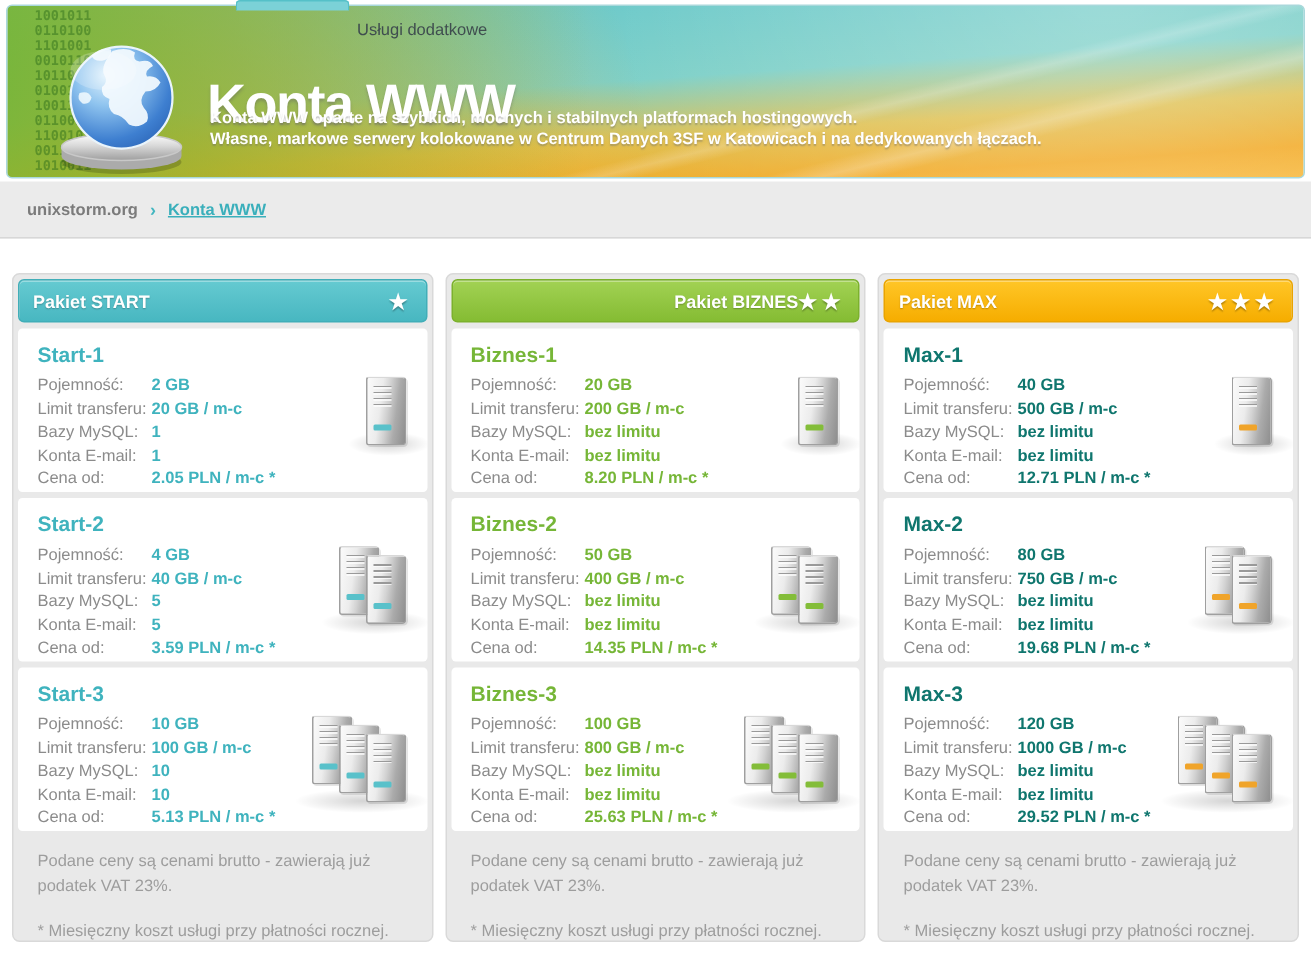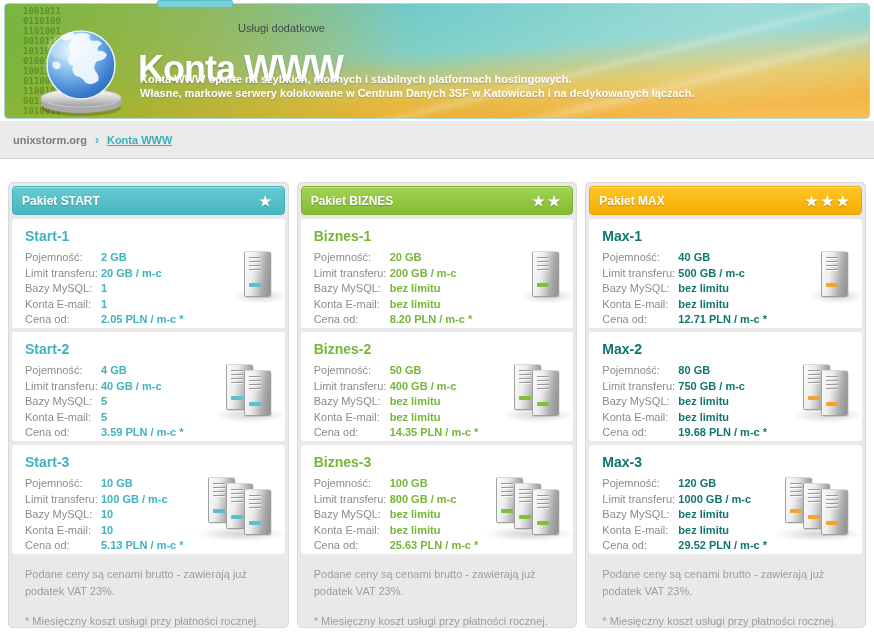--- a/index.html
+++ b/index.html
@@ -35,59 +35,59 @@
     color:rgba(40,104,24,0.45); font-family:"DejaVu Sans Mono", monospace;
     font-size:9px; line-height:10px; font-weight:bold; white-space:pre-line; z-index:1;
   }
   .globe { position:absolute; left:26px; top:18px; z-index:2; }
   .top-tab {
     position:absolute; left:157px; top:0; width:76px; height:7px; z-index:4;
     background:#7bd1d7; border:1px solid #55c0c8; border-bottom:none;
     border-radius:3px 3px 0 0;
   }
   .nav-tab-label {
-    position:absolute; left:233px; top:18px; z-index:3;
+    position:absolute; left:233px; top:10px; z-index:3;
     font-size:11px; color:#3f4d4f; cursor:pointer;
   }
   .page-title {
     position:absolute; left:133px; top:20px; z-index:3;
     font-size:36px; font-weight:bold; color:#fff; letter-spacing:-1px;
     text-shadow:0 2px 2px rgba(96,96,96,0.38);
   }
   .page-sub {
     position:absolute; left:135px; top:68px; z-index:3;
     font-size:11px; font-weight:bold; color:#fff; line-height:14px;
     text-shadow:0 1px 1px rgba(110,110,110,0.45);
   }
 
   
   .breadcrumb {
     position:absolute; left:0; top:121px; width:874px; height:38px;
     background:#ebebeb; border-bottom:1px solid #d7d7d7;
-    display:flex; align-items:center; gap:8px; padding-left:13px;
+    display:flex; align-items:center; gap:8px; padding-left:18px;
     font-size:11px; font-weight:bold; color:#7b7b7b;
   }
   .crumb-sep { color:#43b6c0; font-size:12px; }
   .crumb-link { color:#3aafbb; text-decoration:underline; cursor:pointer; }
 
   
   .cards { position:absolute; left:8px; top:182px; width:858px; display:flex; gap:8px; }
   .card {
     flex:1; height:446px; background:#e9e9e9;
     border:1px solid #d9d9d9; border-radius:5px; padding:3px;
   }
   .card-head {
     height:29px; border-radius:4px; margin-bottom:4px; padding:8px 9px;
     display:flex; align-items:center; justify-content:space-between;
     color:#fff; font-size:12px; font-weight:bold;
     text-shadow:0 1px 1px rgba(0,0,0,0.25);
     box-shadow: inset 0 1px 0 rgba(255,255,255,0.35);
   }
   .card-start  .card-head { background:linear-gradient(#65cad1,#48b7c1); border:1px solid #41aeb8; }
-  .card-biznes .card-head { background:linear-gradient(#a2d254,#85bc33); border:1px solid #7cb12d; }
+  .card-biznes .card-head { background:linear-gradient(#a2d254,#85bc33); border:1px solid #7cb12d;justify-content:flex-end; }
   .card-max    .card-head { background:linear-gradient(#ffc627,#f6ad00); border:1px solid #eaa400; }
   .stars { font-size:14px; letter-spacing:3px; text-shadow:0 1px 1px rgba(0,0,0,0.28); }
 
   .product {
     position:relative; background:#fff; border-radius:3px;
     height:109px; margin-bottom:4px; padding:9px 0 0 13px; overflow:hidden;
   }
   .product-title { margin:0 0 6px; font-size:14px; font-weight:bold; }
   .card-start  .product-title, .card-start  .val { color:#3fb3be; }
   .card-biznes .product-title, .card-biznes .val { color:#76b637; }

